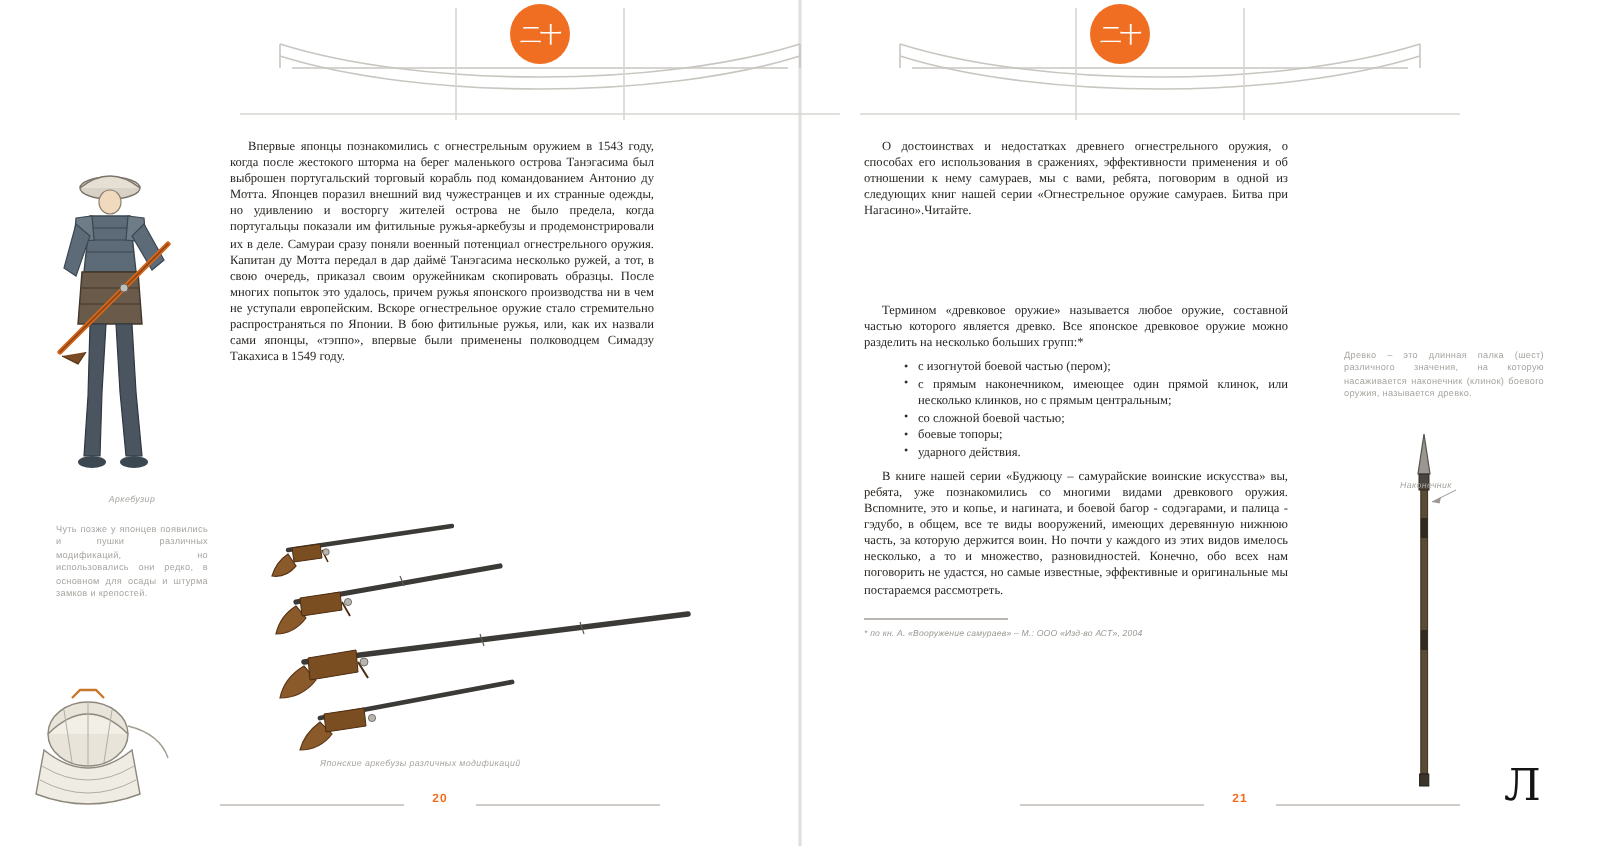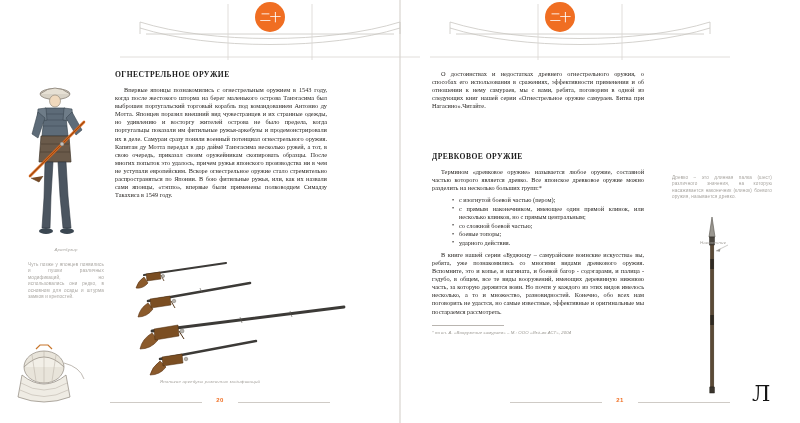--- a/index.html
+++ b/index.html
@@ -144,30 +144,28 @@
       <line x1="108" y1="0" x2="108" y2="56" stroke="#d9d6d2" stroke-width="0.8"></line>
       <line x1="192" y1="0" x2="192" y2="56" stroke="#d9d6d2" stroke-width="0.8"></line>
       <line x1="0" y1="53" x2="300" y2="53" stroke="#d9d6d2" stroke-width="0.8"></line>
     </svg>
   </div>
   <div class="kanji-disc kanji-right">
     <span>二十</span>
   </div>
 
   <div class="col col-a">
-    <h2 class="sec">ОГНЕСТРЕЛЬНОЕ ОРУЖИЕ</h2>
     <p class="body">Впервые японцы познакомились с огнестрельным оружием в 1543 году, когда после жестокого шторма на берег маленького острова Танэгасима был выброшен португальский торговый корабль под командованием Антонио ду Мотта. Японцев поразил внешний вид чужестранцев и их странные одежды, но удивлению и восторгу жителей острова не было предела, когда португальцы показали им фитильные ружья-аркебузы и продемонстрировали их в деле. Самураи сразу поняли военный потенциал огнестрельного оружия. Капитан ду Мотта передал в дар даймё Танэгасима несколько ружей, а тот, в свою очередь, приказал своим оружейникам скопировать образцы. После многих попыток это удалось, причем ружья японского производства ни в чем не уступали европейским. Вскоре огнестрельное оружие стало стремительно распространяться по Японии. В бою фитильные ружья, или, как их назвали сами японцы, «тэппо», впервые были применены полководцем Симадзу Такахиса в 1549 году.</p>
   </div>
 
   <div class="col col-b">
     <p class="body">О достоинствах и недостатках древнего огнестрельного оружия, о способах его использования в сражениях, эффективности применения и об отношении к нему самураев, мы с вами, ребята, поговорим в одной из следующих книг нашей серии «Огнестрельное оружие самураев. Битва при Нагасино».Читайте.</p>
   </div>
 
   <div class="col col-b2">
-    <h2 class="sec">ДРЕВКОВОЕ ОРУЖИЕ</h2>
     <p class="body">Термином «древковое оружие» называется любое оружие, составной частью которого является древко. Все японское древковое оружие можно разделить на несколько больших групп:*</p>
     <ul class="bullets">
       <li>с изогнутой боевой частью (пером);</li>
       <li>с прямым наконечником, имеющее один прямой клинок, или несколько клинков, но с прямым центральным;</li>
       <li>со сложной боевой частью;</li>
       <li>боевые топоры;</li>
       <li>ударного действия.</li>
     </ul>
     <p class="body">В книге нашей серии «Буджюцу – самурайские воинские искусства» вы, ребята, уже познакомились со многими видами древкового оружия. Вспомните, это и копье, и нагината, и боевой багор - содэгарами, и палица - гэдубо, в общем, все те виды вооружений, имеющих деревянную нижнюю часть, за которую держится воин. Но почти у каждого из этих видов имелось несколько, а то и множество, разновидностей. Конечно, обо всех нам поговорить не удастся, но самые известные, эффективные и оригинальные мы постараемся рассмотреть.</p>
     <div class="footnote-rule"></div>

